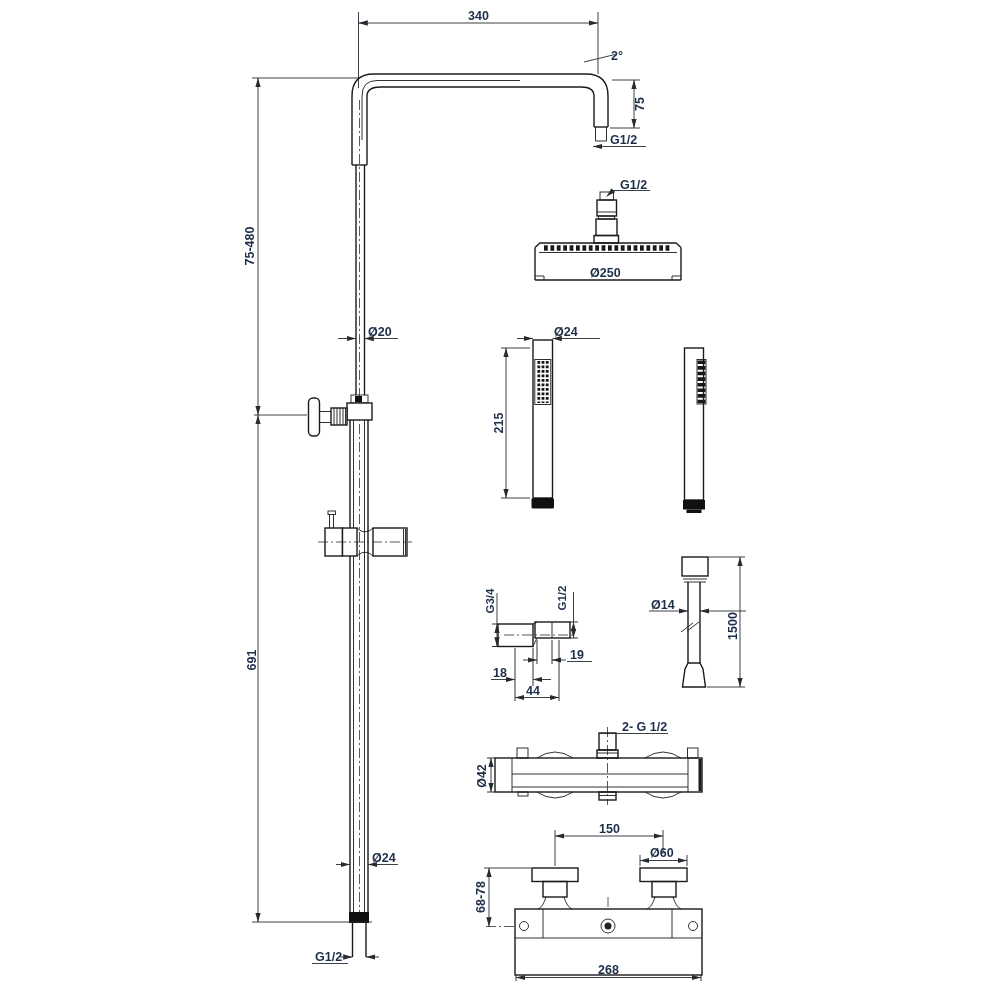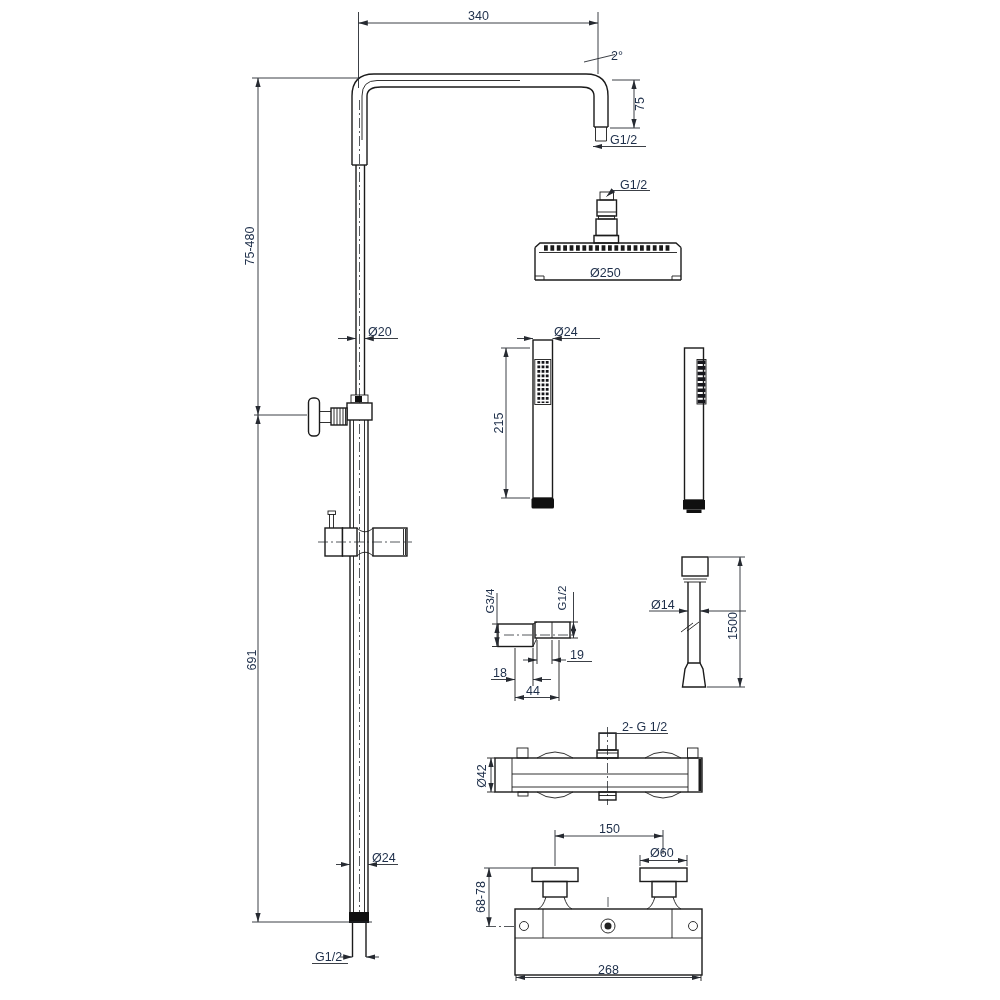--- a/index.html
+++ b/index.html
@@ -1,16 +1,16 @@
 <!DOCTYPE html>
 <html><head>
 <meta charset="utf-8">
 <style>
   html,body{margin:0;padding:0;background:#fff;}
-  .canvas{position:relative;width:1000px;height:1000px;background:#ffffff;overflow:hidden;}
+  .canvas{position:relative;width:1000px;height:1000px;background:#ffffff;overflow:hidden;font-weight:bold;}
   svg{position:absolute;left:0;top:0;}
   svg text{fill:#1d2e49;font-family:"Liberation Sans",sans-serif;font-size:12.5px;}
   svg text.s{font-size:11.5px;}
   .o{stroke:#1b1b1b;fill:none;stroke-width:1.4;}
   .of{stroke:#1b1b1b;fill:#ffffff;stroke-width:1.4;}
   .t{stroke:#1b1b1b;fill:none;stroke-width:0.9;}
   .d{stroke:#262a31;fill:none;stroke-width:0.9;}
   .cl{stroke:#2a2e34;fill:none;stroke-width:0.8;stroke-dasharray:10 3 2 3;}
   .blk{fill:#101010;stroke:none;}
 </style>

